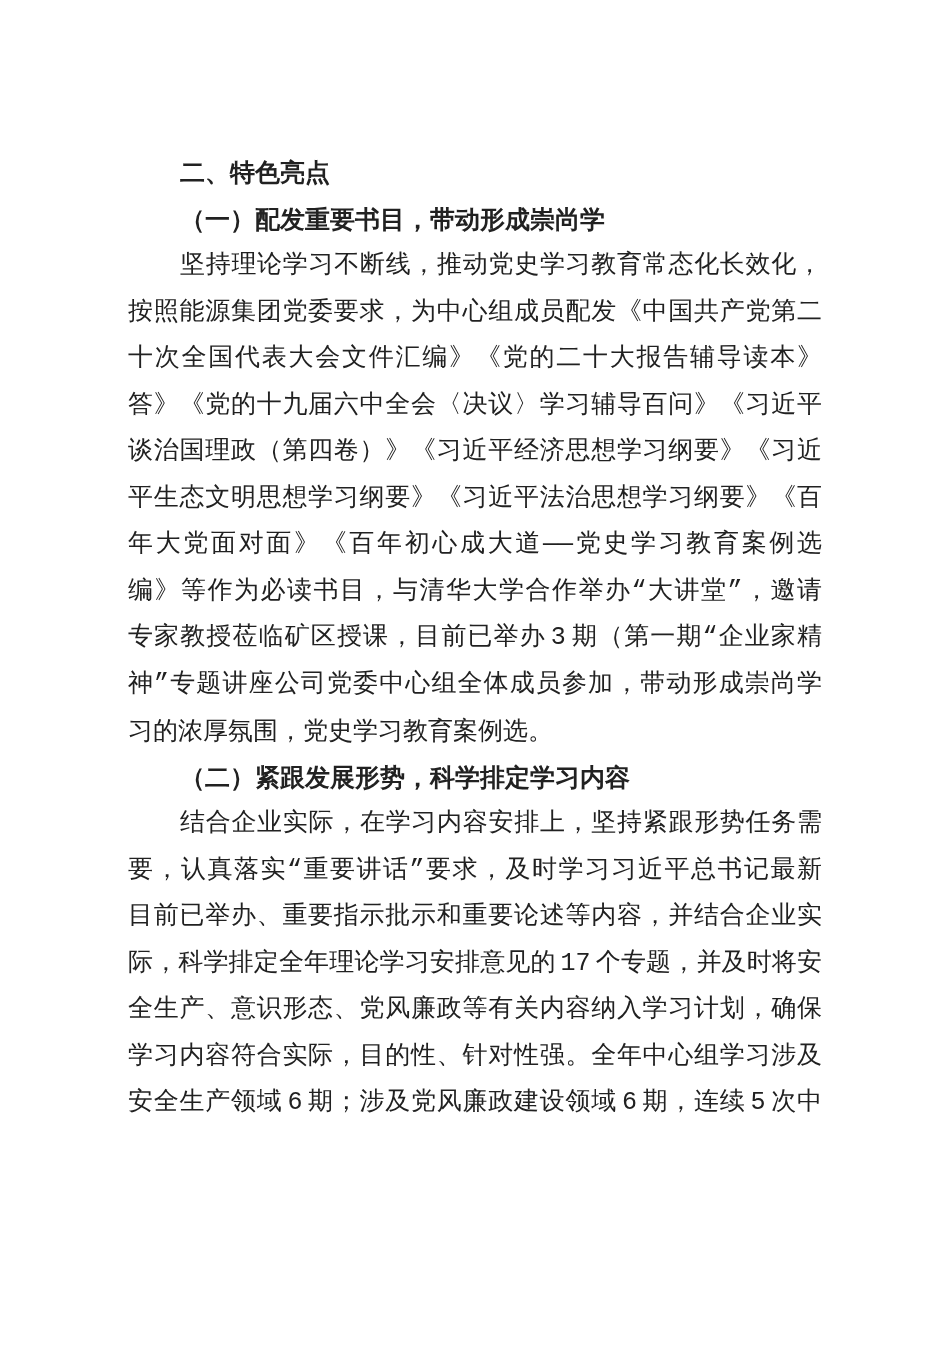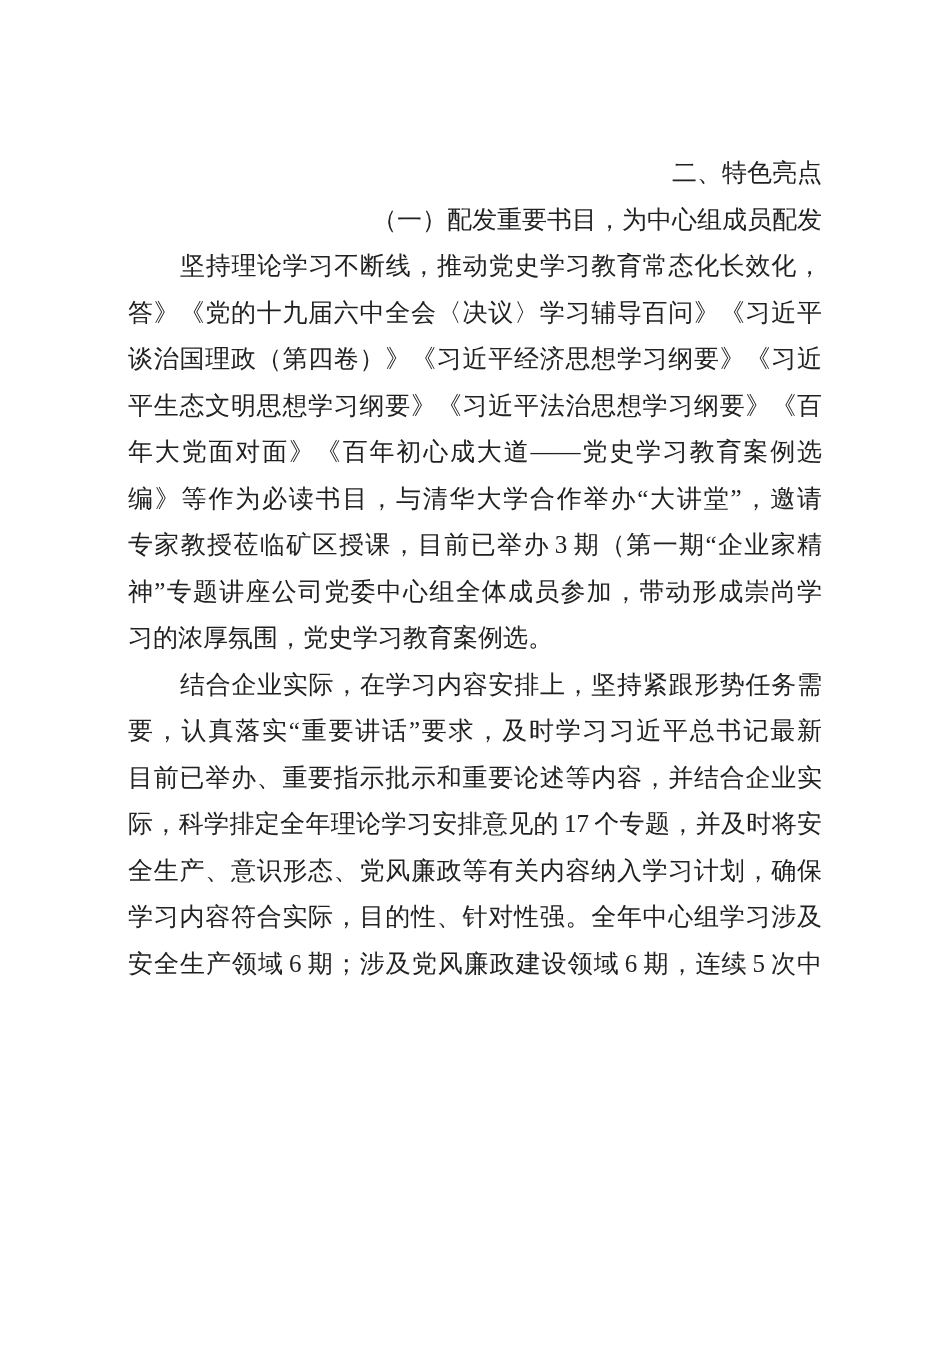--- a/index.html
+++ b/index.html
@@ -25,47 +25,51 @@
     height: 46.5px;
     white-space: nowrap;
     letter-spacing: 0;
   }
   
   .fill {
     white-space: normal;
     text-align: justify;
     text-align-last: justify;
     overflow: hidden;
+    font-family: Liberation Mono, monospace;
   }
   
   .indent { text-indent: 52px; }
-  h2, h3 { margin: 0; padding: 0; font-size: inherit; font-weight: normal; text-align: right; }
+  h2, h3 { margin: 0; padding: 0; font-size: inherit; font-weight: bold; }
 </style>
 </head>
 <body>
 
 <div class="page">
   <div class="doc">
 
     <h2 class="ln indent">二、特色亮点</h2>
 
     <section>
-      <h3 class="ln indent">（一）配发重要书目，为中心组成员配发</h3>
+      <h3 class="ln indent">（一）配发重要书目，带动形成崇尚学</h3>
       <div class="ln indent fill">坚持理论学习不断线，推动党史学习教育常态化长效化，</div>
+      <div class="ln fill">按照能源集团党委要求，为中心组成员配发《中国共产党第二</div>
+      <div class="ln fill">十次全国代表大会文件汇编》《党的二十大报告辅导读本》</div>
       <div class="ln fill">答》《党的十九届六中全会〈决议〉学习辅导百问》《习近平</div>
       <div class="ln fill">谈治国理政（第四卷）》《习近平经济思想学习纲要》《习近</div>
       <div class="ln fill">平生态文明思想学习纲要》《习近平法治思想学习纲要》《百</div>
       <div class="ln fill">年大党面对面》《百年初心成大道——党史学习教育案例选</div>
       <div class="ln fill">编》等作为必读书目，与清华大学合作举办“大讲堂”，邀请</div>
       <div class="ln fill">专家教授莅临矿区授课，目前已举办 3 期（第一期“企业家精</div>
       <div class="ln fill">神”专题讲座公司党委中心组全体成员参加，带动形成崇尚学</div>
       <div class="ln">习的浓厚氛围，党史学习教育案例选。</div>
     </section>
 
     <section>
+      <h3 class="ln indent">（二）紧跟发展形势，科学排定学习内容</h3>
       <div class="ln indent fill">结合企业实际，在学习内容安排上，坚持紧跟形势任务需</div>
       <div class="ln fill">要，认真落实“重要讲话”要求，及时学习习近平总书记最新</div>
       <div class="ln fill">目前已举办、重要指示批示和重要论述等内容，并结合企业实</div>
       <div class="ln fill">际，科学排定全年理论学习安排意见的 17 个专题，并及时将安</div>
       <div class="ln fill">全生产、意识形态、党风廉政等有关内容纳入学习计划，确保</div>
       <div class="ln fill">学习内容符合实际，目的性、针对性强。全年中心组学习涉及</div>
       <div class="ln fill">安全生产领域 6 期；涉及党风廉政建设领域 6 期，连续 5 次中</div>
     </section>
 
   </div>

